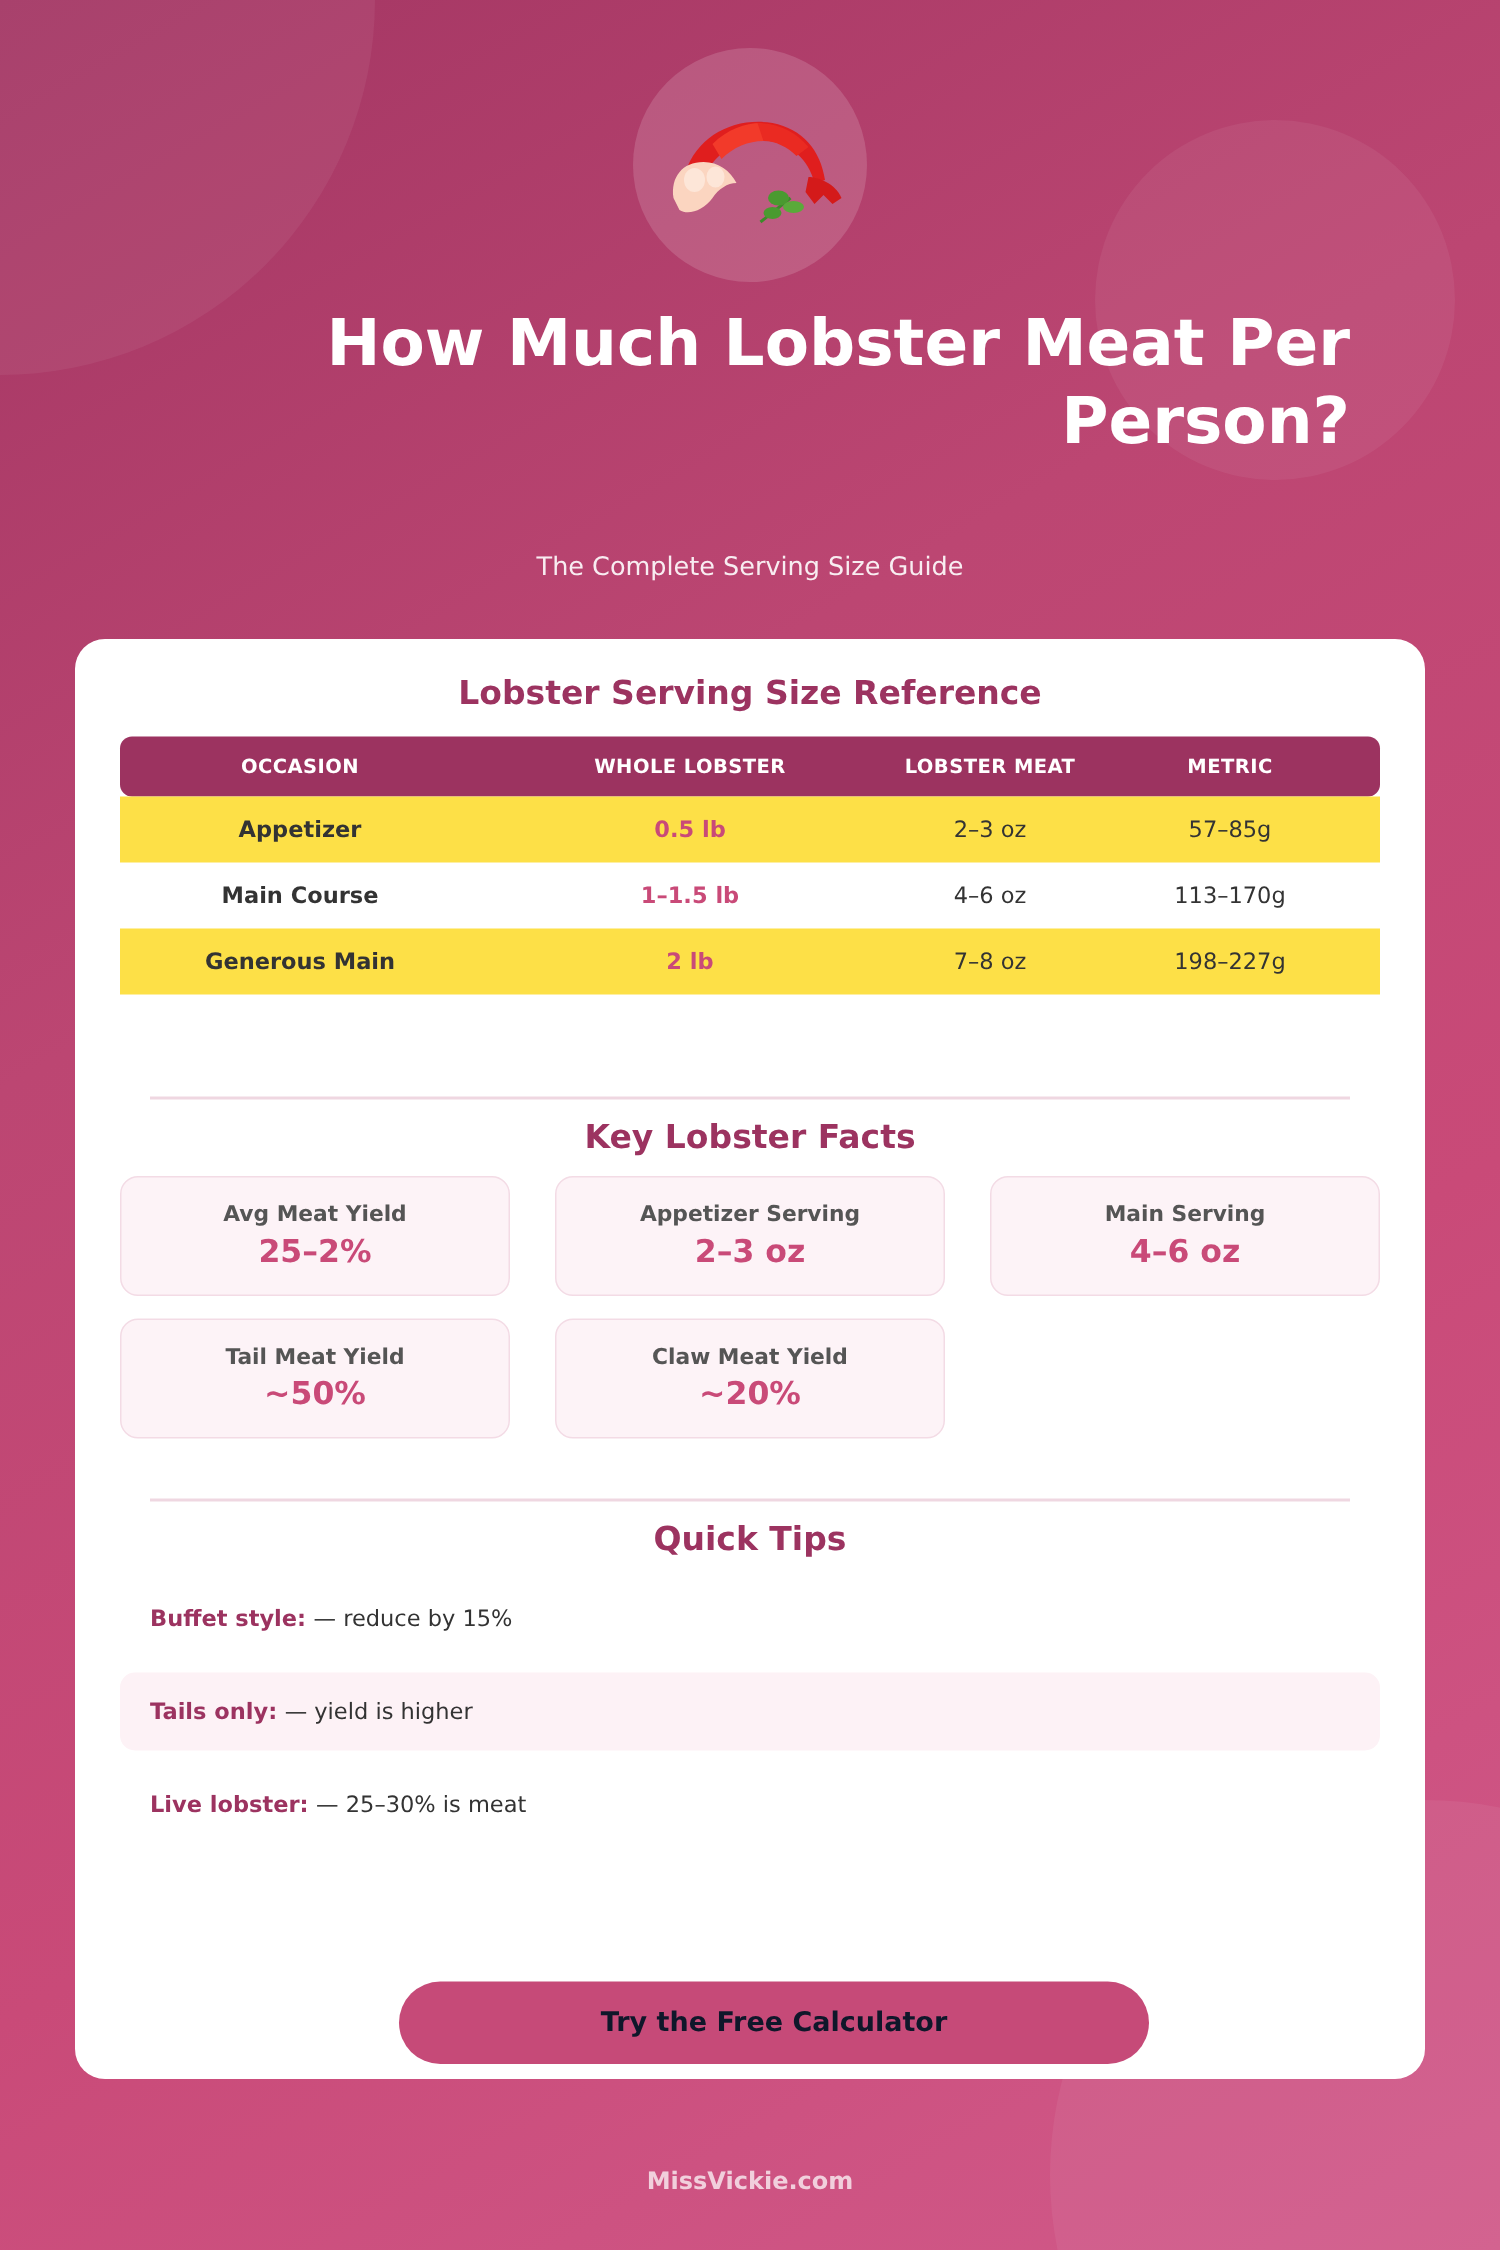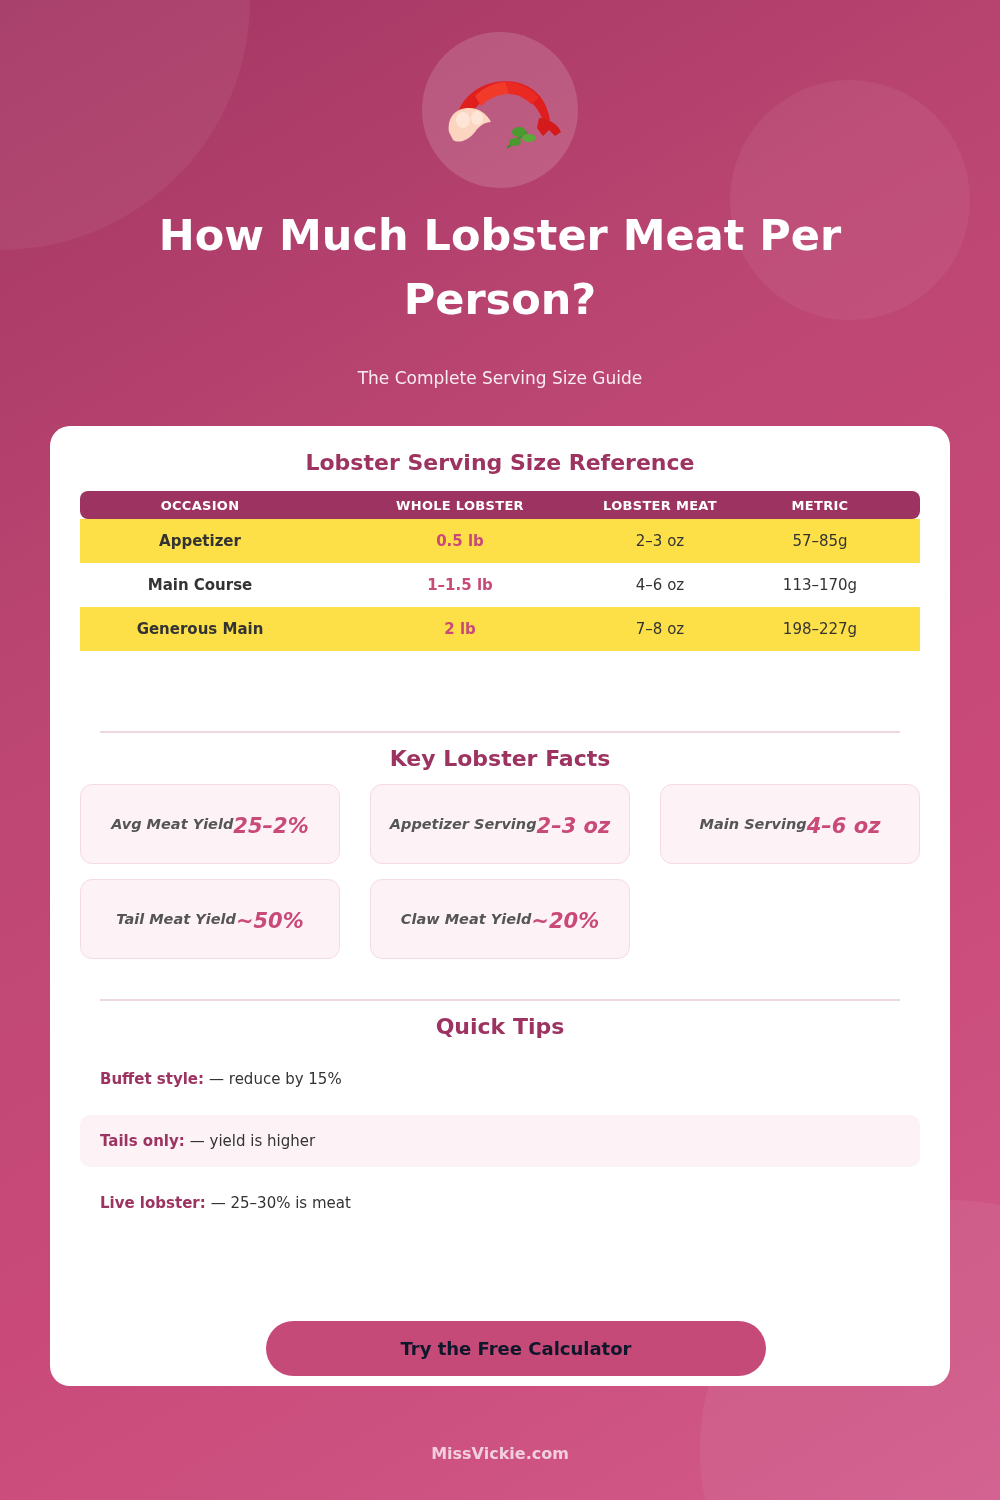--- a/index.html
+++ b/index.html
@@ -15,61 +15,61 @@
     .deco-2 { left: 730px; top: 80px; width: 240px; height: 240px; }
     .deco-3 { left: 700px; top: 1200px; width: 500px; height: 500px; }
 
     .hero-icon {
       position: absolute; left: 422px; top: 32px; width: 156px; height: 156px;
       border-radius: 50%; background: rgba(255,255,255,0.15);
       display: flex; align-items: center; justify-content: center;
     }
     .title {
       position: absolute; left: 100px; top: 203px; width: 800px;
-      text-align: center; color: #ffffff; font-weight: bold;
-      font-size: 43px; line-height: 64px;
+      text-align: right; color: #ffffff; font-weight: bold;
+      font-size: 43px; line-height: 52px;
     }
     .subtitle {
       position: absolute; left: 100px; top: 368px; width: 800px;
       text-align: center; color: rgba(255,255,255,0.9); font-size: 17px;
     }
 
     .card {
       position: absolute; left: 50px; top: 410px; width: 900px; height: 960px;
       background: #ffffff; border-radius: 20px; margin-top: 16px;
     }
     .section-title {
       position: absolute; left: 0; width: 900px; text-align: center;
       color: #9c3360; font-weight: bold; font-size: 22px;
     }
 
     .table { position: absolute; left: 30px; top: 65px; width: 840px; }
     .thead {
-      display: flex; height: 28px; align-items: center;
+      display: flex; height: 40px; align-items: center;
       background: #9c3360; border-radius: 8px; color: #ffffff;
       font-size: 13px; font-weight: bold; letter-spacing: 0.3px;
     }
     .trow { display: flex; height: 44px; align-items: center; font-size: 15px; color: #333333; }
     .trow.alt { background: #fde047; }
     .c1 { width: 240px; text-align: center; }
     .c2 { width: 280px; text-align: center; }
     .c3 { width: 120px; text-align: center; }
     .c4 { width: 200px; text-align: center; }
     .trow .c1 { font-weight: bold; }
     .trow .c2 { font-weight: bold; color: #c94a78; }
 
     .divider { position: absolute; left: 50px; width: 800px; height: 2px; background: #efd7e1; }
 
     .facts {
       position: absolute; left: 30px; top: 358px; width: 840px;
       display: grid; grid-template-columns: 260px 260px 260px; column-gap: 30px; row-gap: 15px;
     }
     .fact {
       height: 80px; background: #fdf3f7; border: 1.5px solid #f3dbe5; border-radius: 12px;
-      display: flex; flex-direction: row; align-items: center; justify-content: center; font-style: italic;
+      display: flex; flex-direction: column; align-items: center; justify-content: center;
     }
     .fact-label { font-size: 14.5px; font-weight: bold; color: #555555; }
     .fact-value { font-size: 21px; font-weight: bold; color: #c94a78; margin-top: 4px; }
 
     .tips { position: absolute; left: 30px; top: 627px; width: 840px; }
     .tip {
       height: 52px; margin-bottom: 10px; border-radius: 10px;
       display: flex; align-items: center; padding-left: 20px; font-size: 15px; color: #333333;
     }
     .tip.alt { background: #fdf2f6; }

